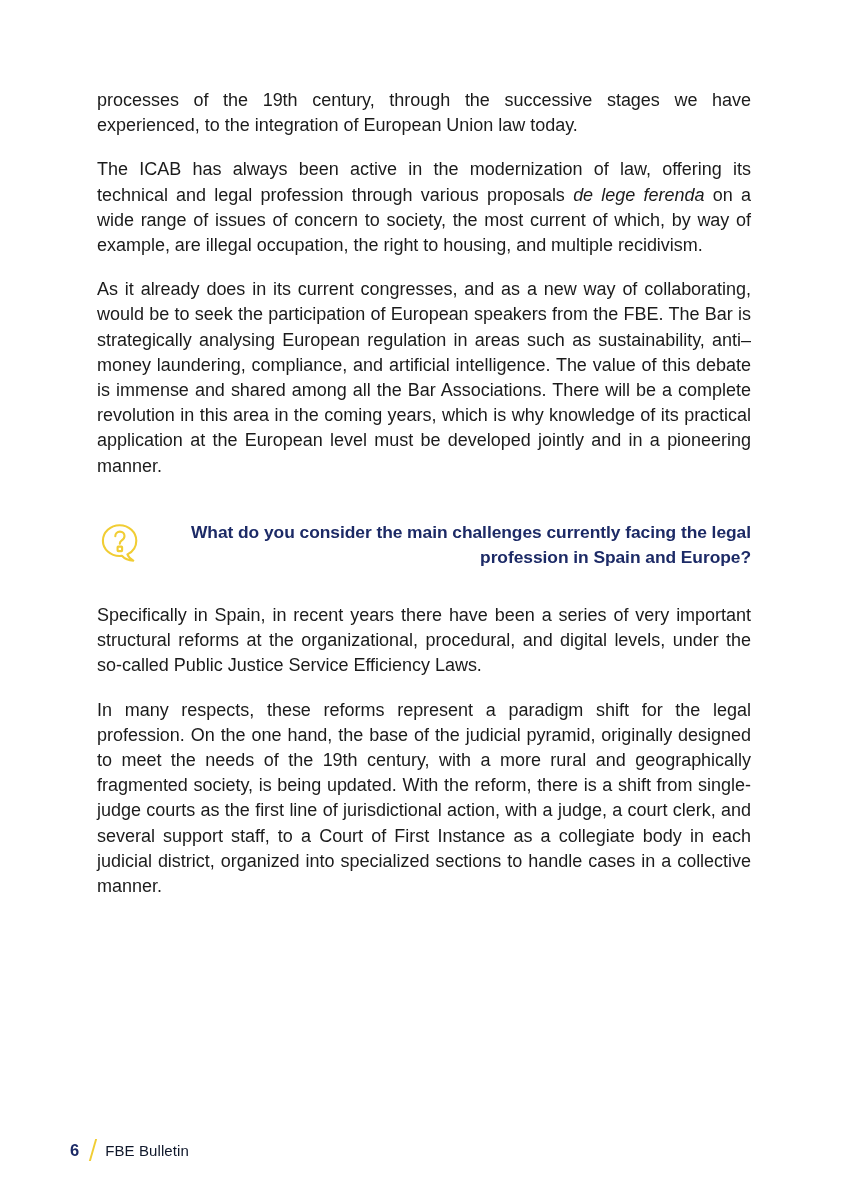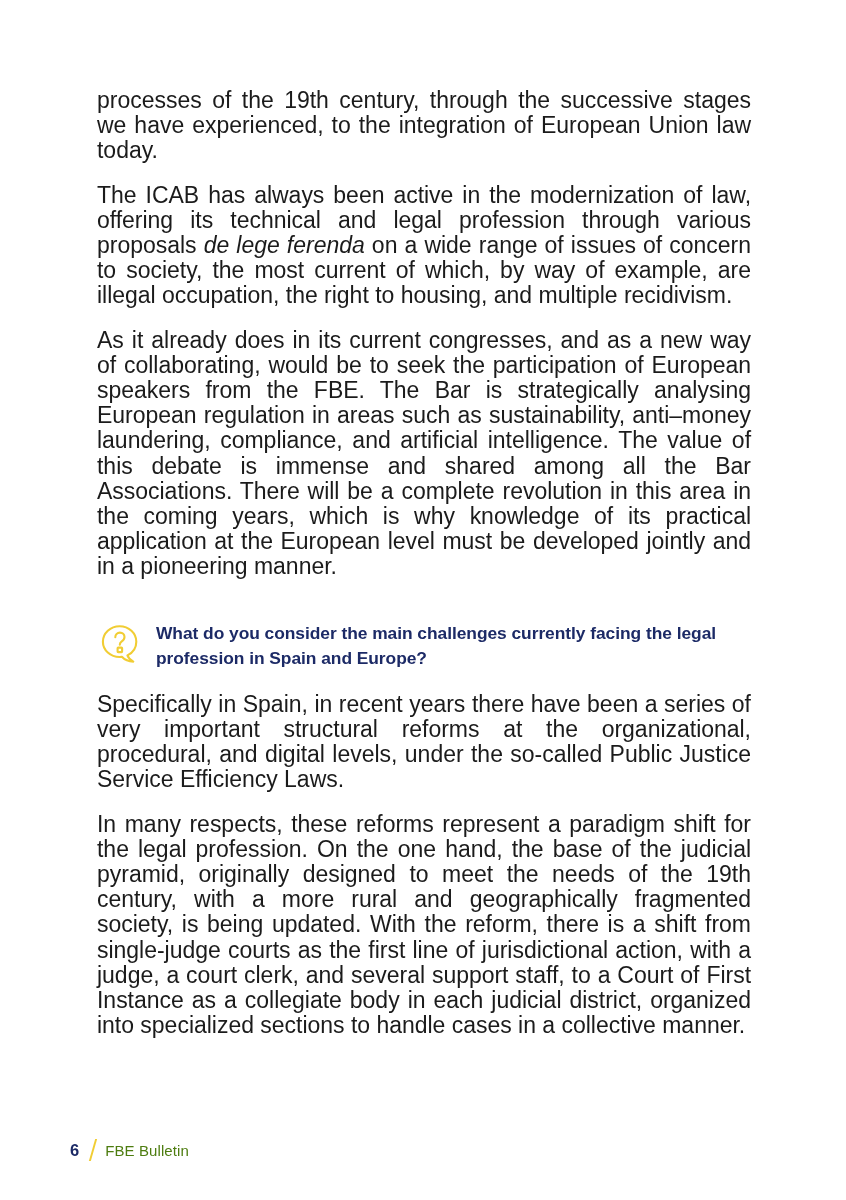--- a/index.html
+++ b/index.html
@@ -24,38 +24,39 @@
 
   .content {
     position: absolute;
     left: 97px;
     top: 88px;
     width: 654px;
   }
 
   p.body-para {
     margin: 0 0 19px 0;
-    font-size: 23px;
+    font-size: 18px;
     line-height: 25.2px;
     color: #1b1b1b;
     text-align: justify;
     text-justify: inter-word;
     hyphens: manual;
     letter-spacing: -0.02px;
   }
   p.body-para:last-child { margin-bottom: 0; }
 
   .ital { font-style: italic; }
 
   
   .question-block {
     display: flex;
     align-items: flex-start;
-    margin: 41px 0 20px 0;
+    margin: 41px 0 32px 0;
     width: 654px;
+    text-align: right;
   }
 
   .q-icon {
     flex: 0 0 auto;
     width: 40px;
     height: 42px;
     margin-top: 2px;
     margin-left: 4px;
     margin-right: 15px;
   }
@@ -96,21 +97,21 @@
     position: absolute;
     left: 7px;
     top: 0;
     width: 2px;
     height: 22px;
     background: #f1cd34;
     transform: skewX(-16deg);
   }
   .footer .bulletin {
     font-size: 15px;
-    color: #4d7c0f;
+    color: #0f172a;
     line-height: 1;
     letter-spacing: 0.1px;
   }
 </style>
 </head>
 <body>
 
 <div class="page">
 
   <div class="content">

